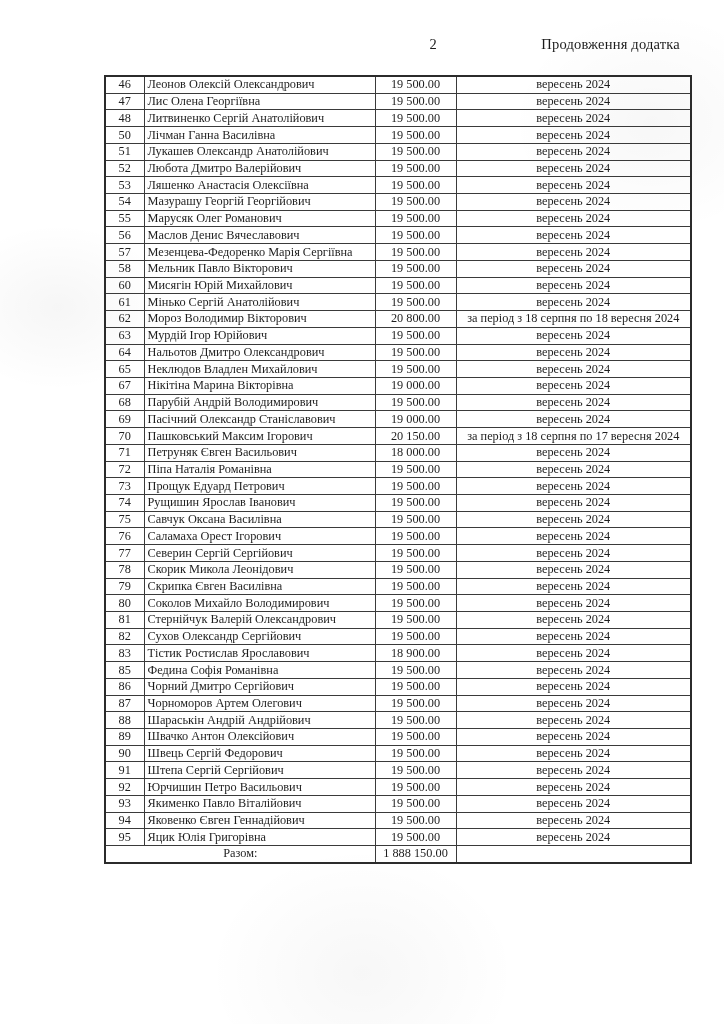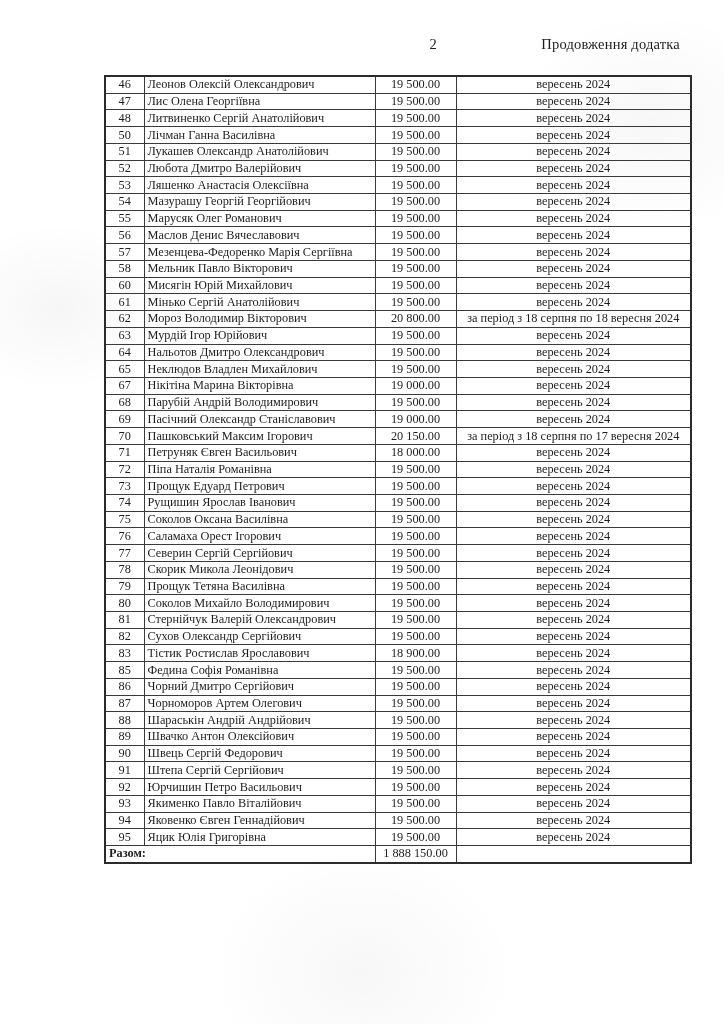--- a/index.html
+++ b/index.html
@@ -50,21 +50,21 @@
     line-height:1.05;
     white-space:nowrap;
     overflow:hidden;
     color:#1e1e1e;
   }
   td.c-num{text-align:center;}
   td.c-name{text-align:left;padding-left:9px;}
   td.c-amount{text-align:center;}
   td.c-period{text-align:center;font-size:12.1px;}
   tr.total-row td{border-bottom:2px solid #2b2b2b;}
-  td.c-total-label{text-align:left;padding-right:3px;font-weight:bold;}
+  td.c-total-label{text-align:center;padding-right:3px;}
 </style>
 </head>
 <body>
 
 <div class="page">
 
   <div class="header">
     <div class="page-number">2</div>
     <div class="continuation">Продовження додатка</div>
   </div>
@@ -257,21 +257,21 @@
 
   <tr>
     <td class="c-num">74</td>
     <td class="c-name">Рущишин Ярослав Іванович</td>
     <td class="c-amount">19 500.00</td>
     <td class="c-period">вересень 2024</td>
   </tr>
 
   <tr>
     <td class="c-num">75</td>
-    <td class="c-name">Соколов Оксана Василівна</td>
+    <td class="c-name">Савчук Оксана Василівна</td>
     <td class="c-amount">19 500.00</td>
     <td class="c-period">вересень 2024</td>
   </tr>
 
   <tr>
     <td class="c-num">76</td>
     <td class="c-name">Саламаха Орест Ігорович</td>
     <td class="c-amount">19 500.00</td>
     <td class="c-period">вересень 2024</td>
   </tr>
@@ -285,21 +285,21 @@
 
   <tr>
     <td class="c-num">78</td>
     <td class="c-name">Скорик Микола Леонідович</td>
     <td class="c-amount">19 500.00</td>
     <td class="c-period">вересень 2024</td>
   </tr>
 
   <tr>
     <td class="c-num">79</td>
-    <td class="c-name">Прощук Тетяна Василівна</td>
+    <td class="c-name">Скрипка Євген Василівна</td>
     <td class="c-amount">19 500.00</td>
     <td class="c-period">вересень 2024</td>
   </tr>
 
   <tr>
     <td class="c-num">80</td>
     <td class="c-name">Соколов Михайло Володимирович</td>
     <td class="c-amount">19 500.00</td>
     <td class="c-period">вересень 2024</td>
   </tr>

